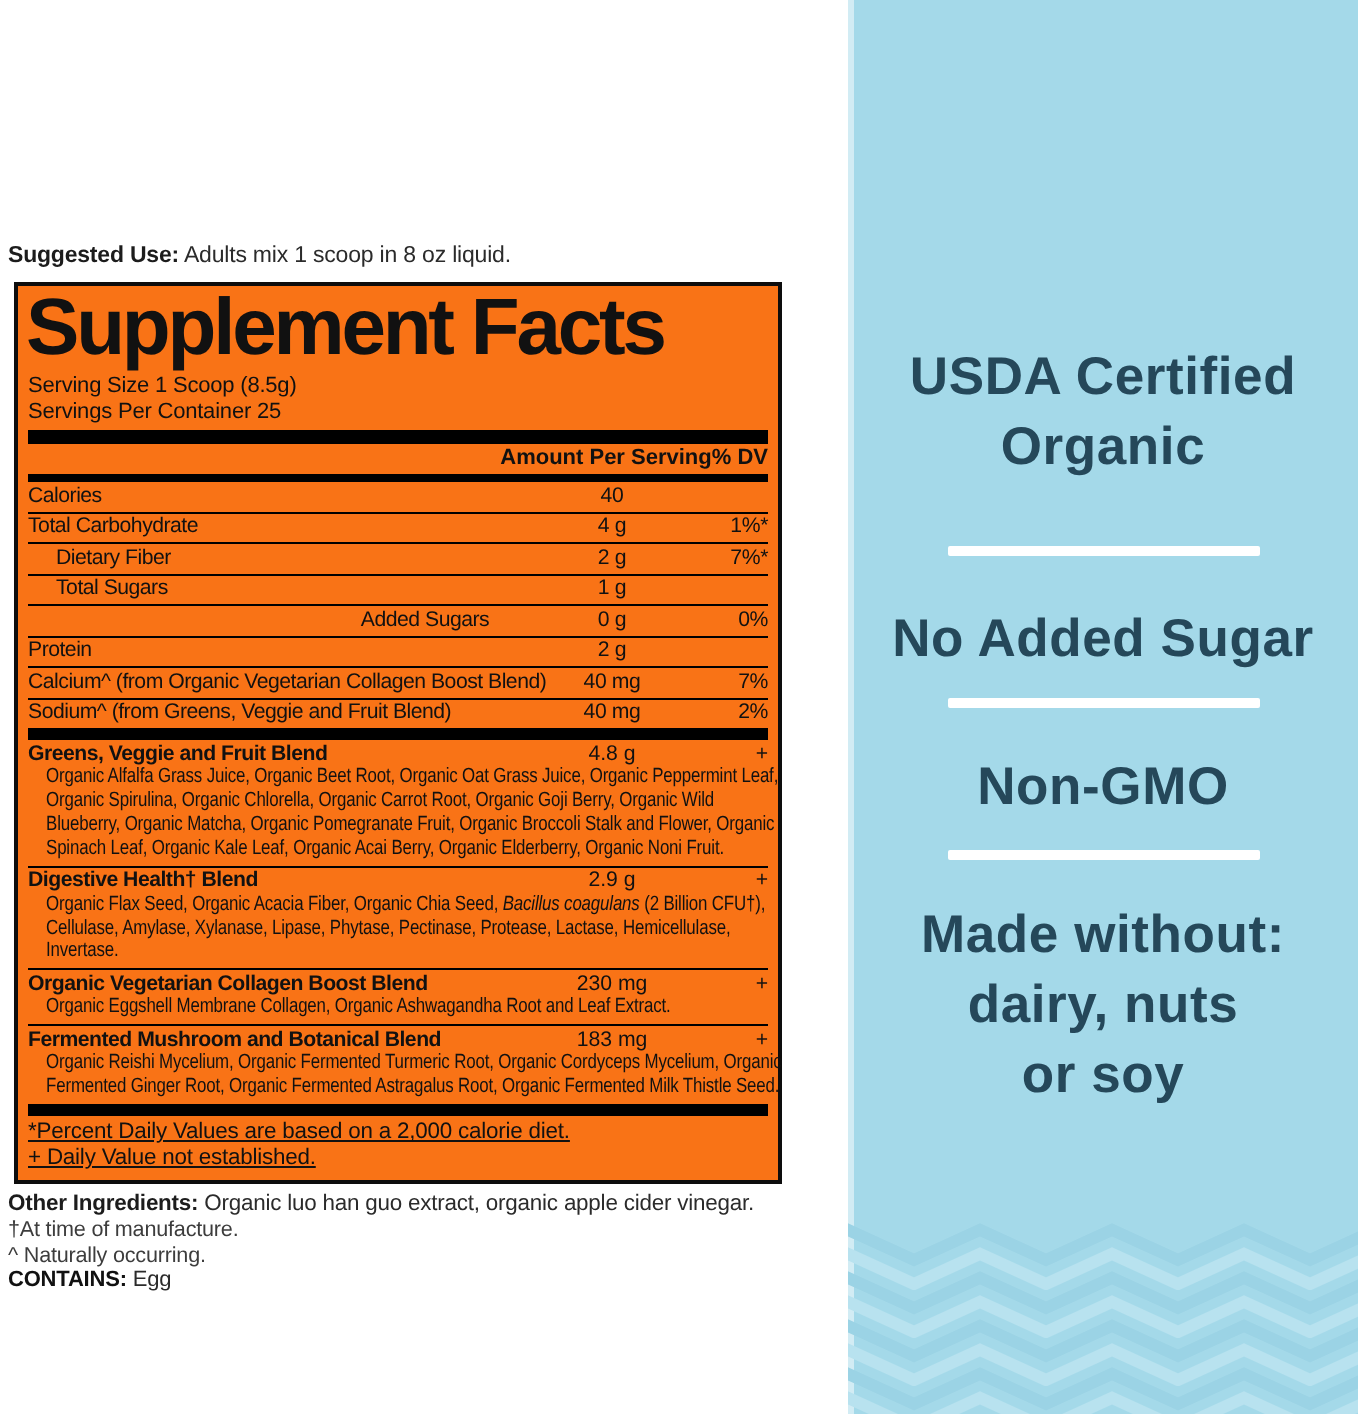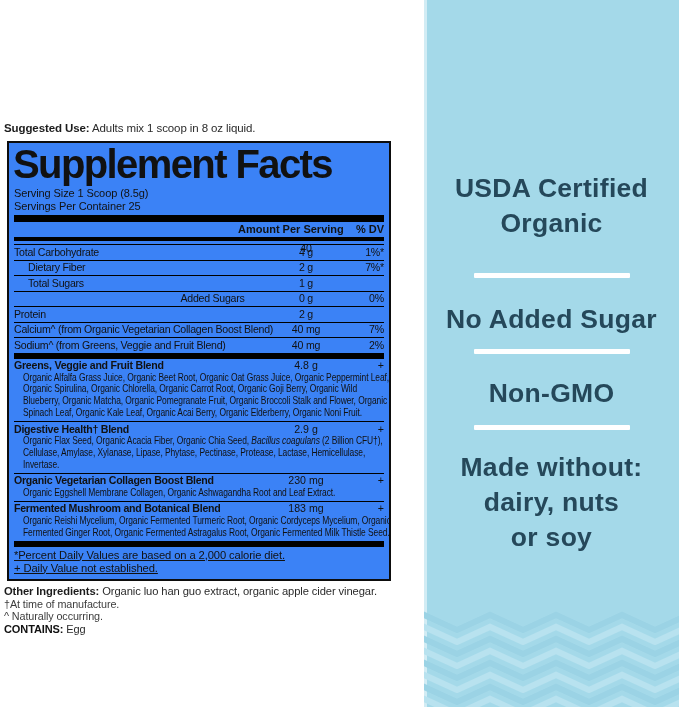--- a/index.html
+++ b/index.html
@@ -6,28 +6,28 @@
   .stage{
     position:relative;width:679px;height:707px;background:#ffffff;overflow:hidden;
     font-family:"Liberation Sans",sans-serif;color:#111;
   }
   
   .left{position:absolute;left:0;top:0;width:420px;padding:122px 0 0 4px;box-sizing:border-box;}
   .suggested{margin:0 0 7px;font-size:11.5px;color:#2b2b2b;letter-spacing:-0.1px;}
   .suggested b{color:#1c1c1c;}
 
   .sf-box{width:384px;margin-left:3px;border:2px solid #0d0d0d;box-sizing:border-box;
-          padding:2px 5px 3px;background:#3b82f6;}
+          padding:2px 5px 3px;background:#f97316;}
   .sf-title{font-size:40px;line-height:39px;font-weight:bold;letter-spacing:-1.6px;margin:0 0 3px -1px;}
   .sf-serving{font-size:11px;line-height:12.5px;letter-spacing:-0.1px;}
   .bar-thick{height:7px;background:#000;margin-top:3px;}
   .bar-mid{height:6px;background:#000;}
 
   .hdr-row{position:relative;height:15px;border-bottom:4px solid #000;font-weight:bold;font-size:11px;}
-  .col-amt{position:absolute;left:224px;top:1px;width:130px;}
+  .col-amt{position:absolute;left:224px;top:1px;width:130px;text-align:center;}
   .col-dv{position:absolute;right:0;top:1px;width:48px;text-align:right;}
 
   .row{position:relative;border-top:1px solid #000;padding:1.5px 0;line-height:11.5px;font-size:10.6px;}
   .row.nb{border-top:none;}
   .row .nm{display:block;white-space:nowrap;letter-spacing:-0.25px;}
   .row .amt{position:absolute;left:238px;top:1.5px;width:108px;text-align:center;letter-spacing:-0.2px;}
   .row .dv{position:absolute;right:0;top:1.5px;width:48px;text-align:right;letter-spacing:-0.2px;}
   .i1{padding-left:14px;}
   .i2{padding-left:27px;text-align:center;}
 
@@ -79,20 +79,21 @@
       <div class="sf-serving">Servings Per Container 25</div>
 
       <div class="bar-thick"></div>
 
       <div class="hdr-row">
         <span class="col-amt">Amount Per Serving</span>
         <span class="col-dv">% DV</span>
       </div>
 
       <div class="row nb">
+        <span class="nm">Calories</span>
         <span class="amt">40</span>
         <span class="dv"></span>
       </div>
       <div class="row">
         <span class="nm">Total Carbohydrate</span>
         <span class="amt">4 g</span>
         <span class="dv">1%*</span>
       </div>
       <div class="row">
         <span class="nm i1">Dietary Fiber</span>

